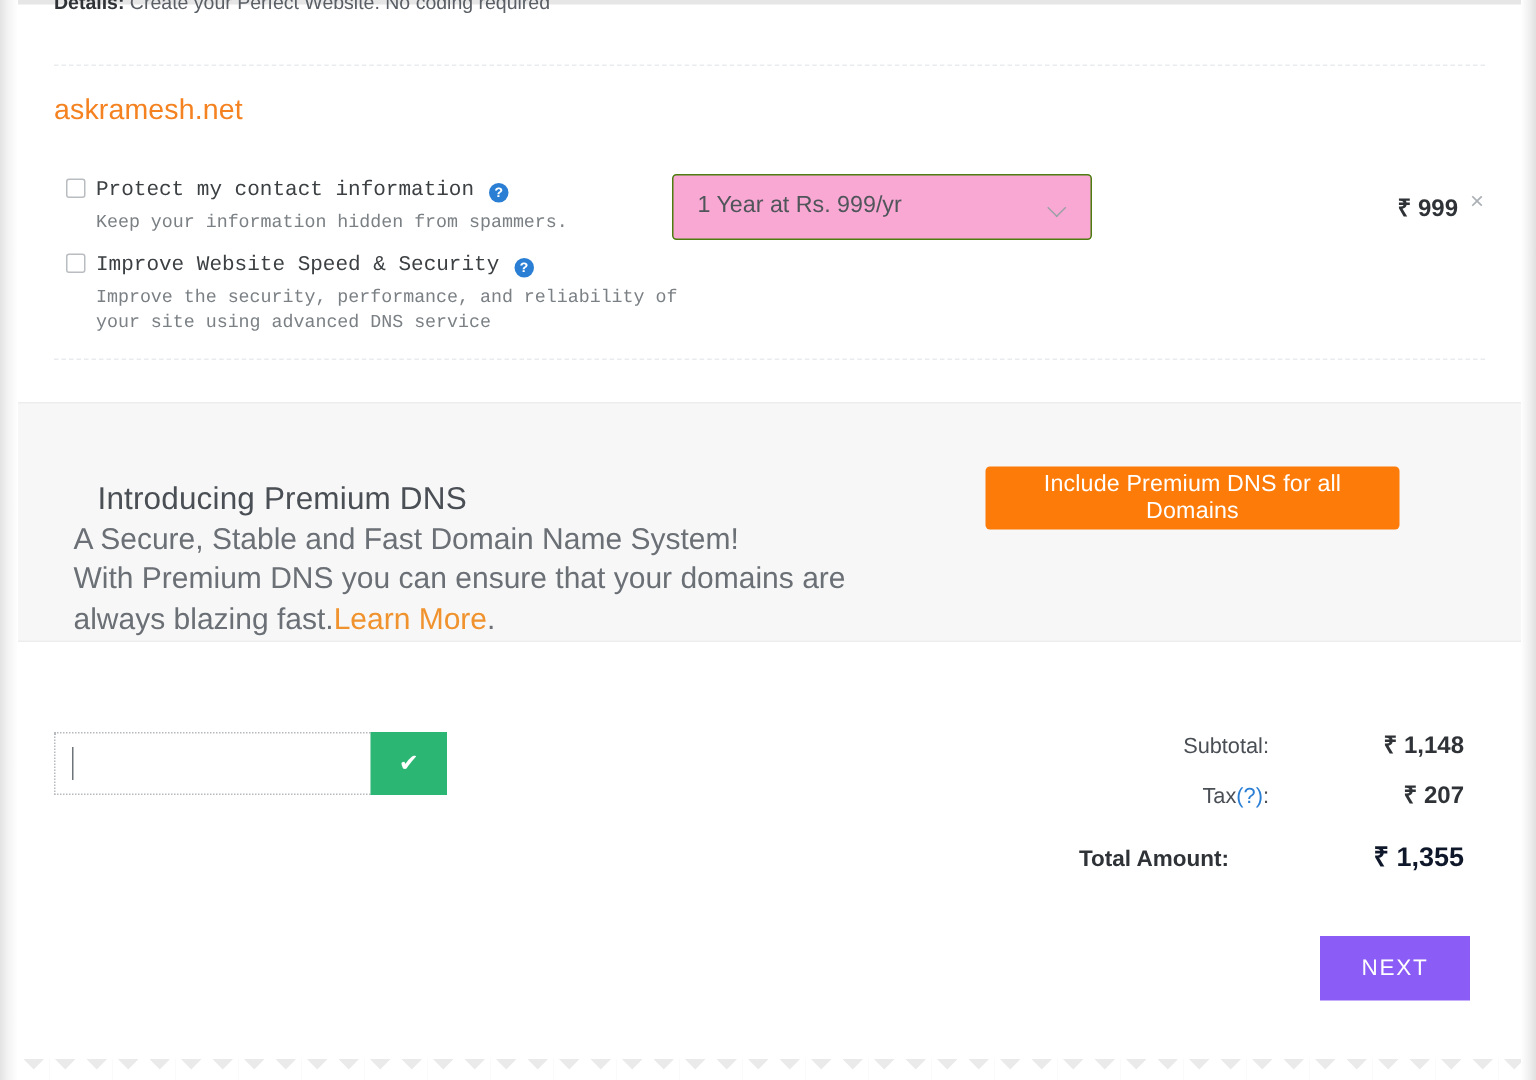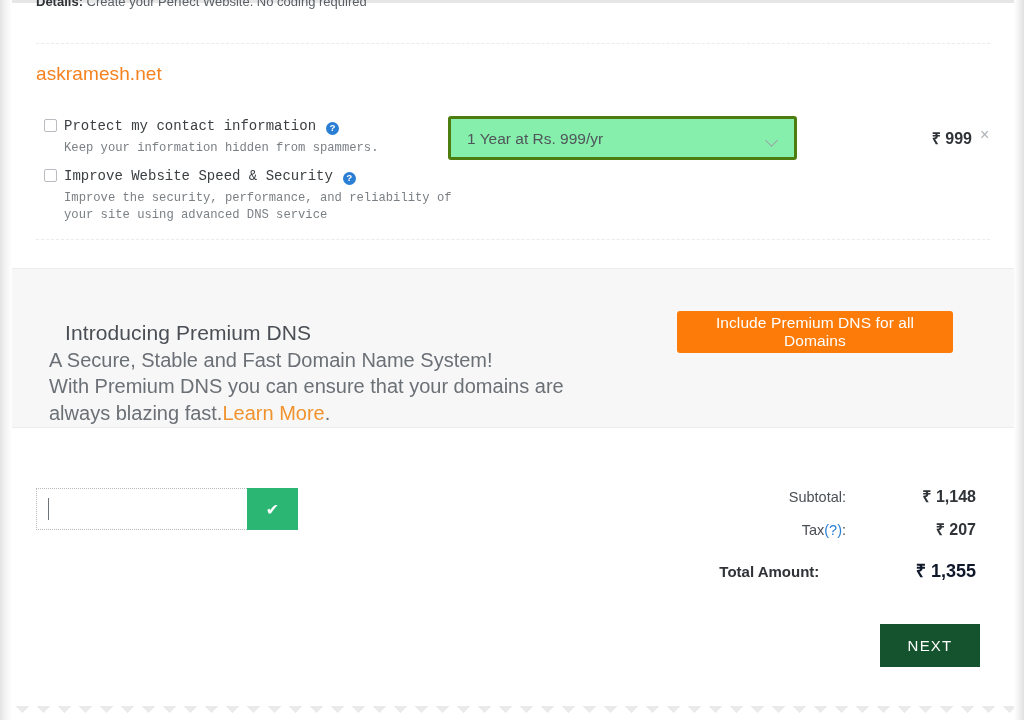--- a/index.html
+++ b/index.html
@@ -159,25 +159,25 @@
     color: #7b8085;
     line-height: 1.42;
     max-width: 400px;
   }
 
   
   .term-select {
     position: absolute;
     left: 436px;
     top: 61px;
-    width: 349px;
+    width: 280px;
     height: 44px;
-    border: 3px solid #4d7c0f;
+    border: 1px solid #4d7c0f;
     border-radius: 3px;
-    background: #86efac;
+    background: #f9a8d4;
     box-sizing: border-box;
     cursor: pointer;
   }
   .term-select .val {
     position: absolute;
     left: 16px;
     top: 11px;
     font-size: 15.5px;
     color: #50555a;
     white-space: nowrap;
@@ -262,21 +262,20 @@
     width: 276px;
     height: 42px;
     background: #fc7b09;
     border: none;
     border-radius: 3px;
     color: #ffffff;
     font-size: 15.5px;
     font-family: "Liberation Sans", sans-serif;
     cursor: pointer;
     letter-spacing: 0.1px;
-    margin-left: 20px;
   }
 
   
   .coupon-wrap {
     position: absolute;
     left: 24px;
     top: 485px;
     width: 262px;
     height: 42px;
   }
@@ -359,21 +358,21 @@
     font-size: 18px;
     color: #0f172a;
   }
 
   .next-btn {
     position: absolute;
     left: 868px;
     top: 621px;
     width: 100px;
     height: 43px;
-    background: #14532d;
+    background: #8b5cf6;
     border: none;
     color: #ffffff;
     font-size: 15px;
     letter-spacing: 1.2px;
     font-family: "Liberation Sans", sans-serif;
     cursor: pointer;
   }
 </style>
 </head>
 <body>

